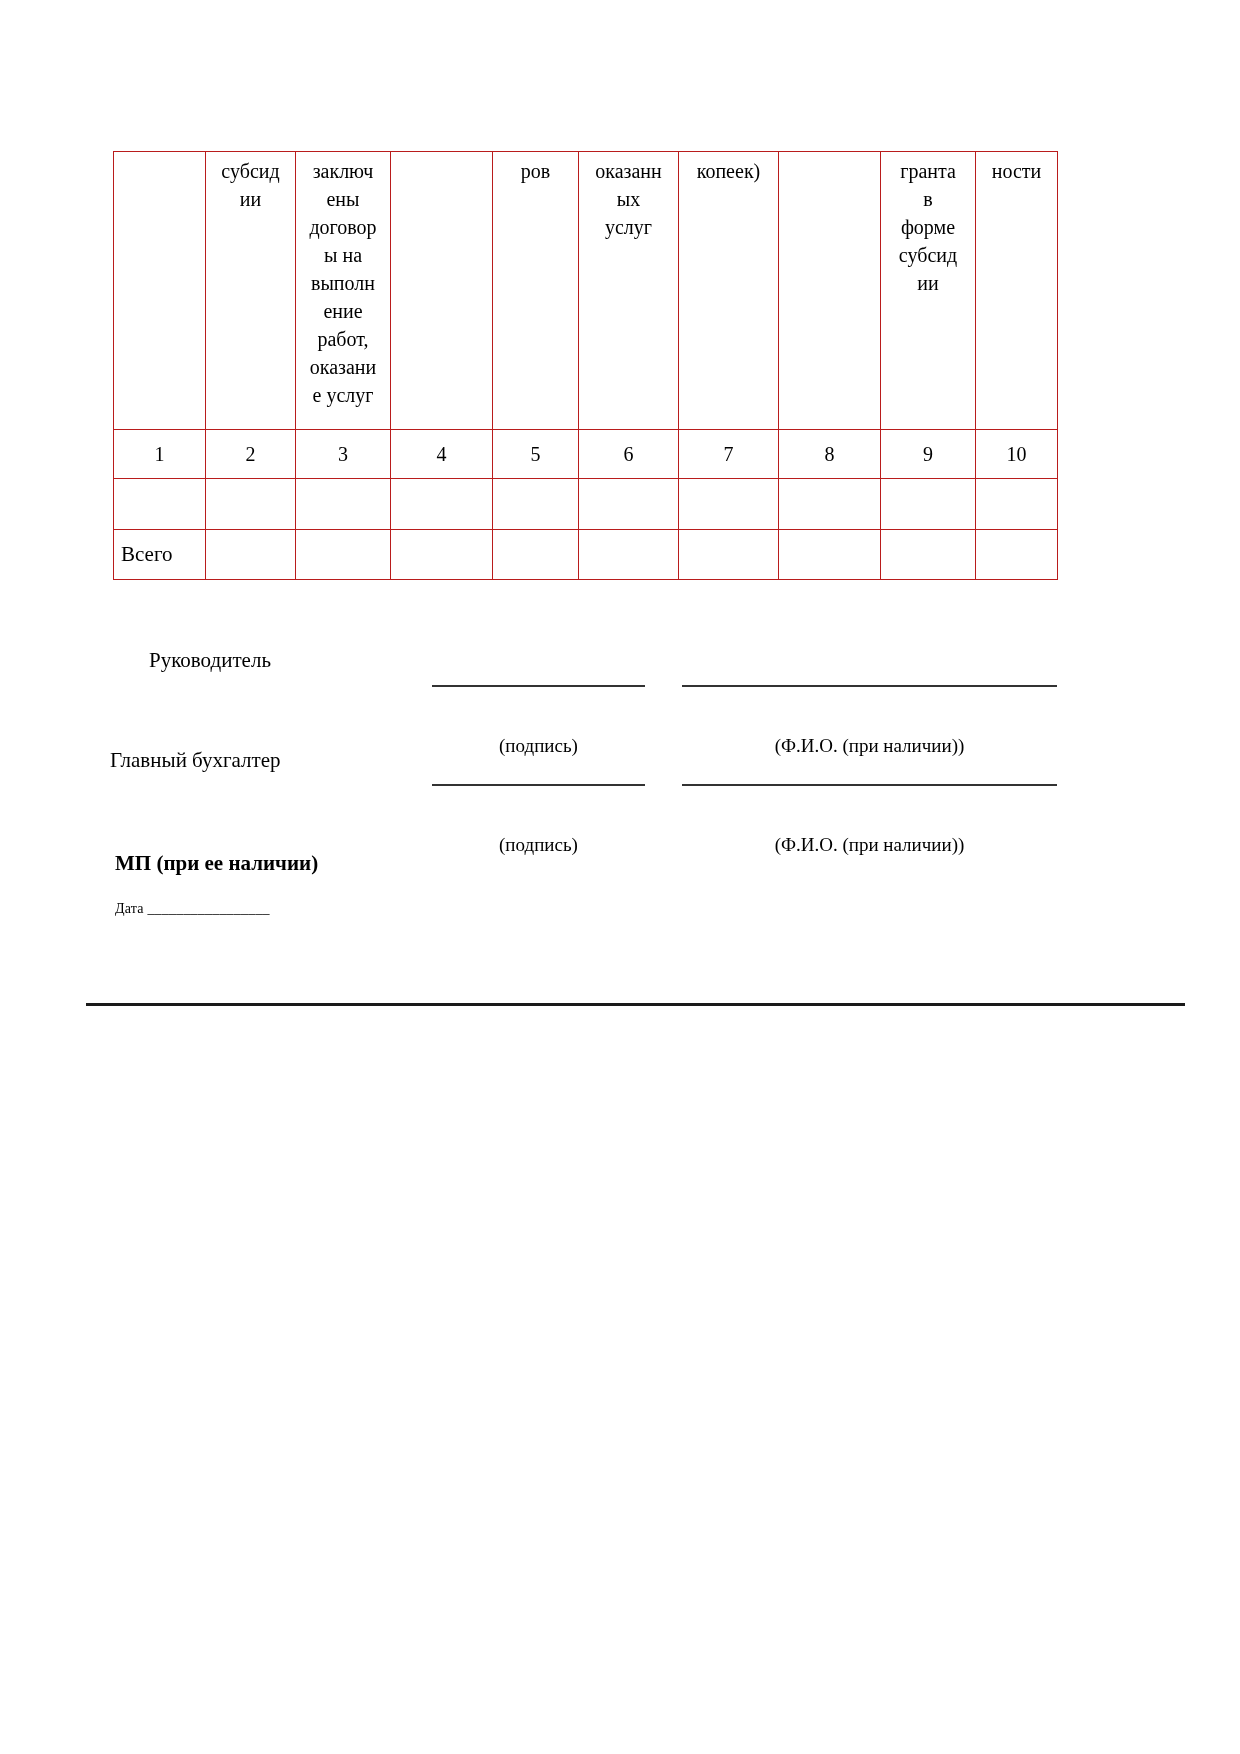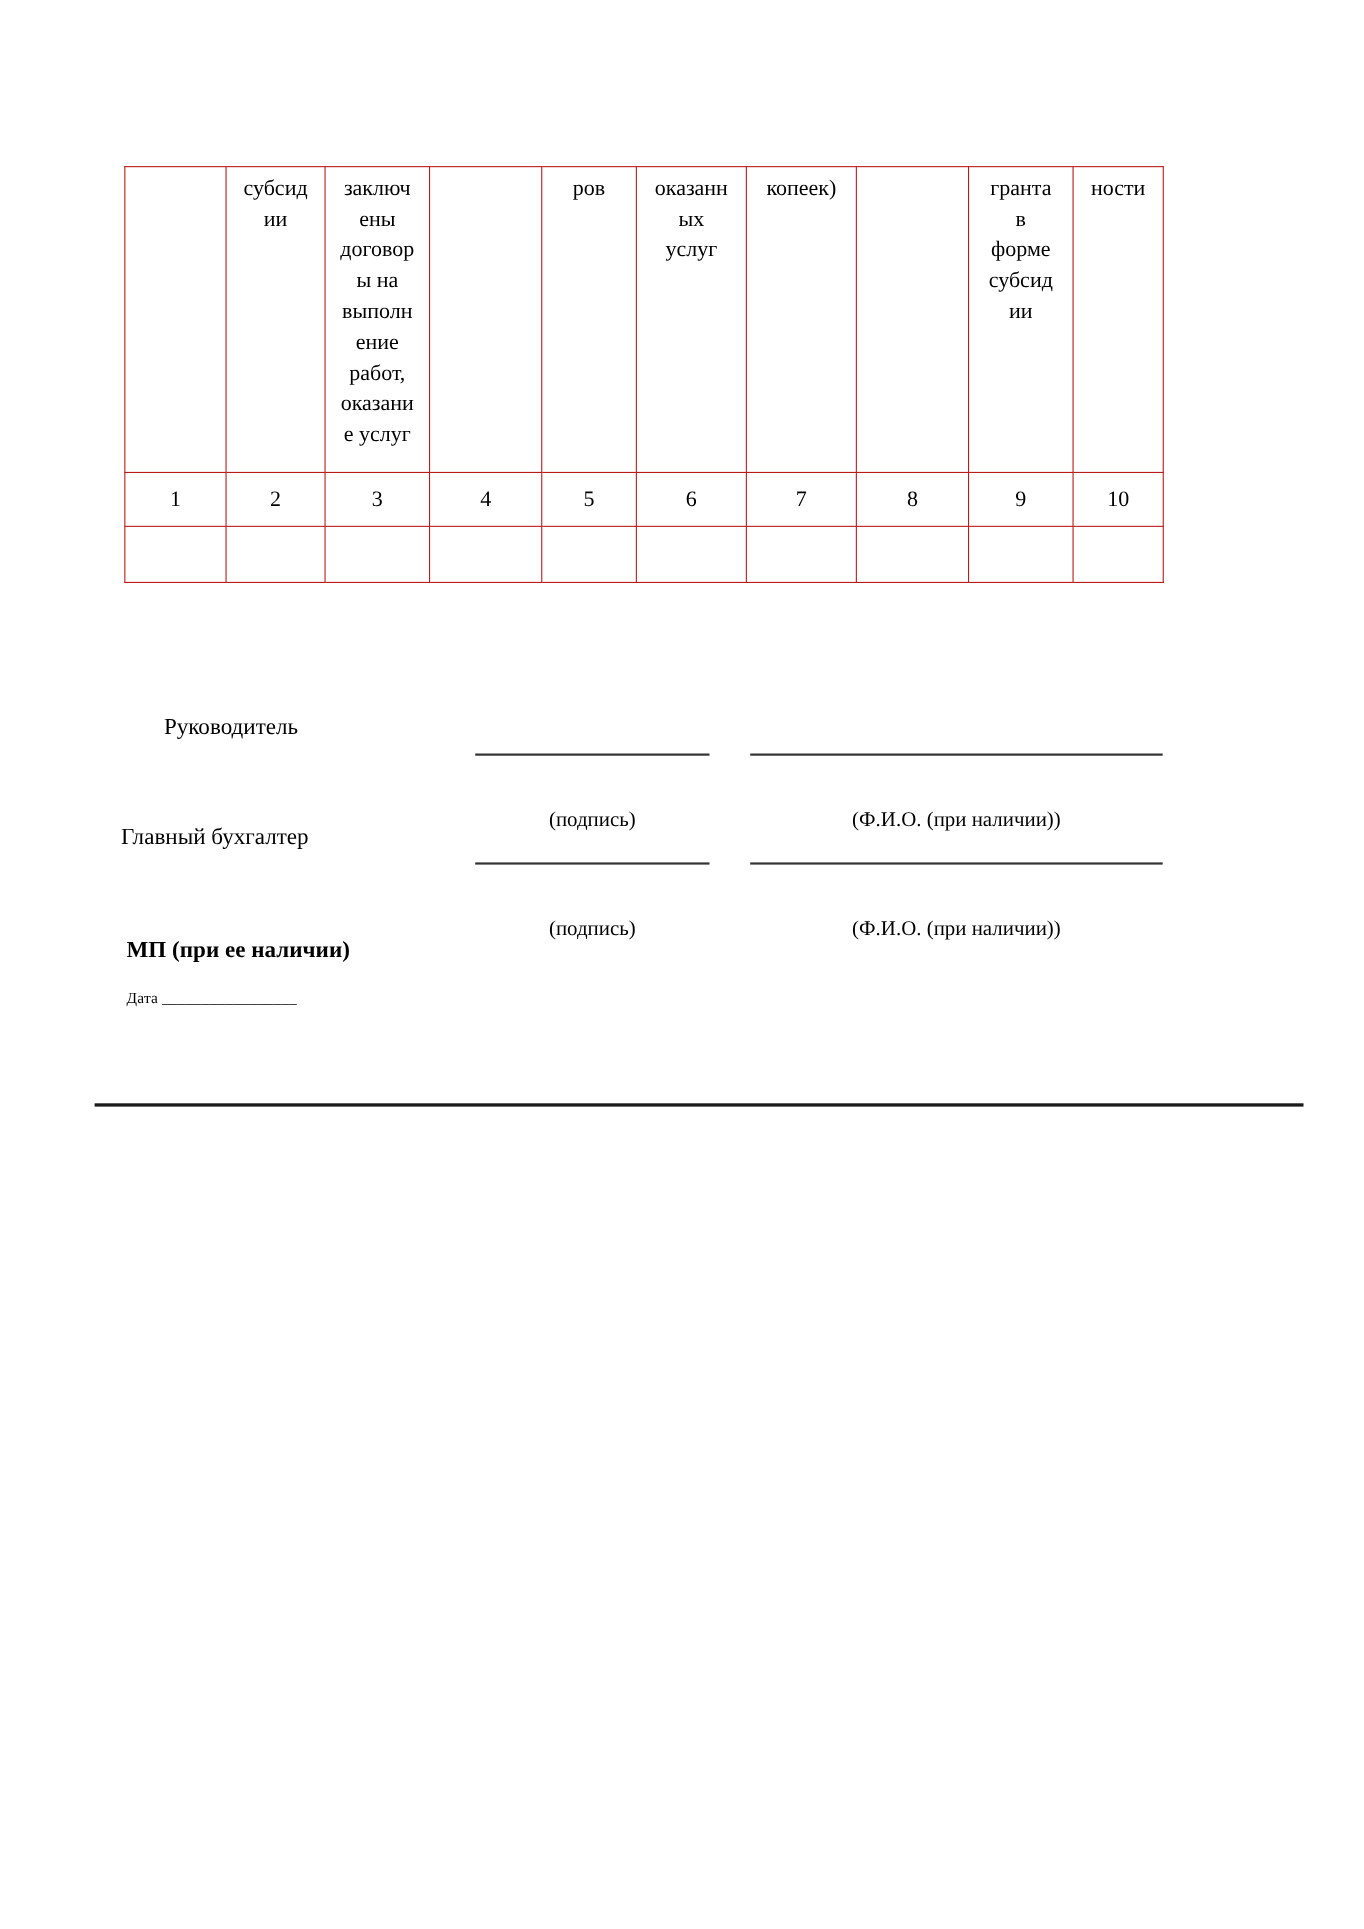--- a/index.html
+++ b/index.html
@@ -146,20 +146,32 @@
         <td></td>
         <td></td>
         <td></td>
         <td></td>
         <td></td>
         <td></td>
         <td></td>
         <td></td>
         <td></td>
       </tr>
+      <tr class="total-row">
+        <td class="total-label">Всего</td>
+        <td></td>
+        <td></td>
+        <td></td>
+        <td></td>
+        <td></td>
+        <td></td>
+        <td></td>
+        <td></td>
+        <td></td>
+      </tr>
     </tbody>
   </table>
 
   <div class="abs label-text" style="left:115px; top:648px;margin-left:34px;">Руководитель</div>
   <div class="abs sig-line" style="left:432px; top:685px; width:213px;"></div>
   <div class="abs sig-line" style="left:682px; top:685px; width:375px;"></div>
   <div class="abs sig-caption" style="left:432px; top:699px; width:213px;">(подпись)</div>
   <div class="abs sig-caption" style="left:682px; top:699px; width:375px;">(Ф.И.О. (при наличии))</div>
 
   <div class="abs label-text" style="left:110px; top:748px;">Главный бухгалтер</div>

